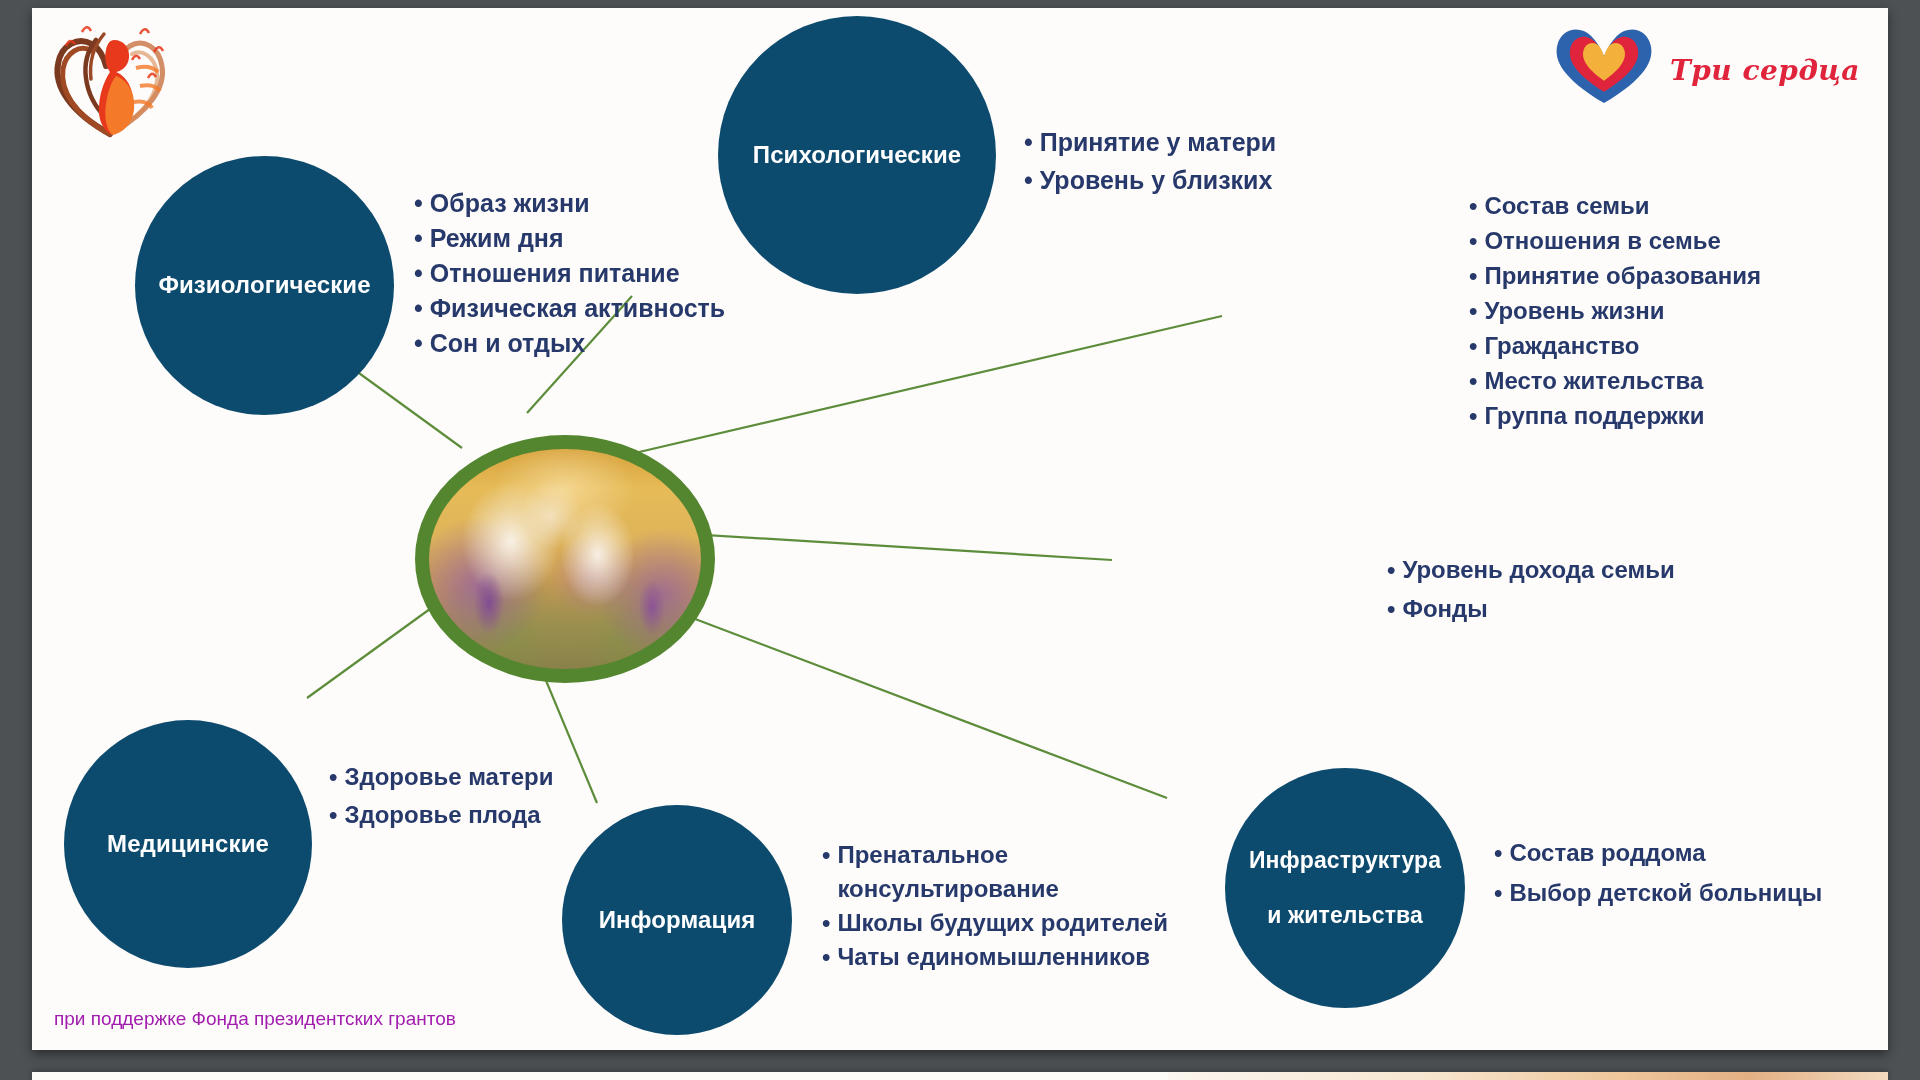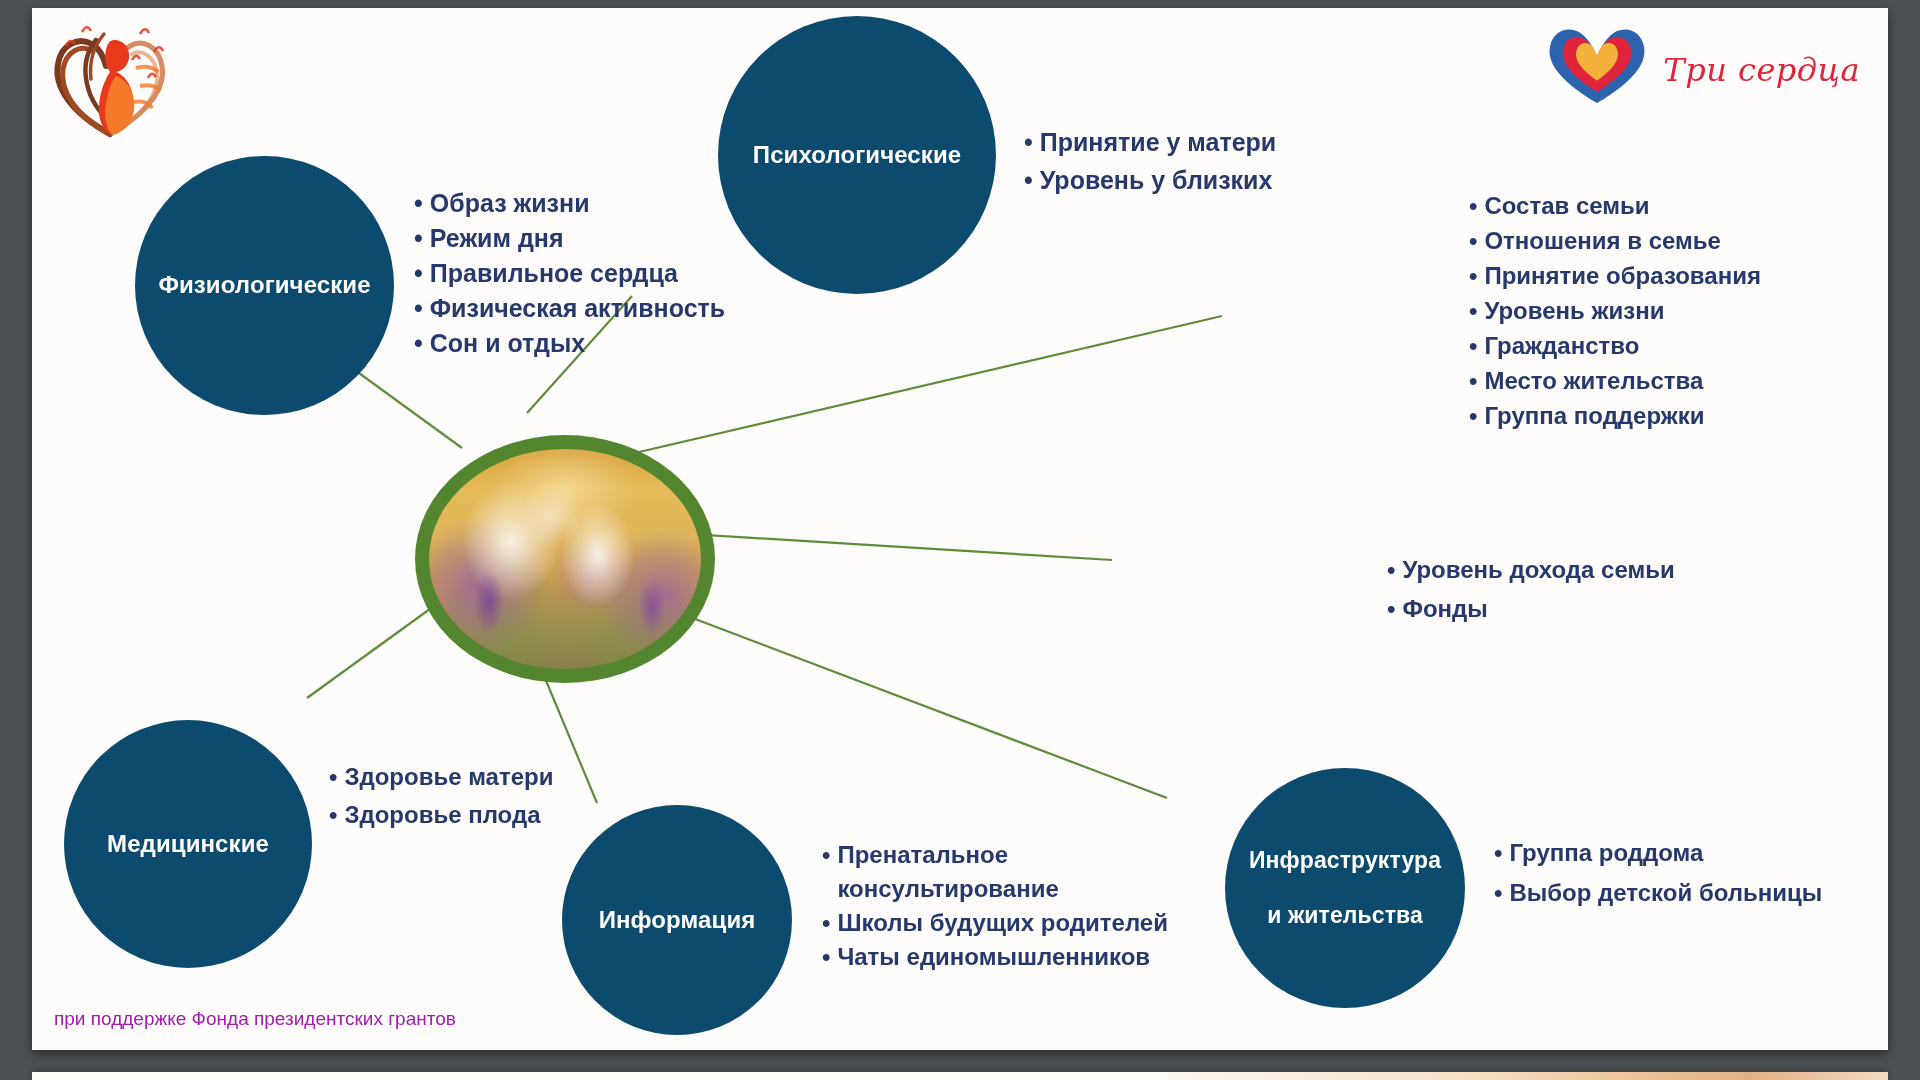--- a/index.html
+++ b/index.html
@@ -85,21 +85,21 @@
   .footer{
     position:absolute;left:22px;bottom:20px;
     color:#a21caf;font-size:19px;font-weight:normal;
   }
 
   
   .logo-left{position:absolute;left:12px;top:8px;width:132px;height:128px;}
   .logo-right{position:absolute;right:28px;top:8px;height:92px;display:flex;align-items:center;gap:10px;}
   .logo-right .word{
     color:#e0243c;font-family:"DejaVu Serif", serif;font-style:italic;
-    font-size:32px;font-weight:normal;letter-spacing:.5px;margin-top:16px;
+    font-size:28px;font-weight:bold;letter-spacing:.5px;margin-top:16px;
   }
 </style>
 </head>
 <body>
 
 <div id="stage">
 
   <div class="slide">
 
     <svg id="links" viewBox="0 0 1856 1042" preserveAspectRatio="none">
@@ -161,21 +161,21 @@
     <div class="center-node" style="left:383px;top:427px;width:300px;height:248px;">
       <div class="center-photo"></div>
     </div>
 
     <div class="node" style="left:103px;top:148px;width:259px;height:259px;font-size:24px;">
       <span>Физиологические</span>
     </div>
     <div class="blist" style="left:382px;top:178px;font-size:25px;line-height:35px;">
       <div class="bi"><span class="dot">•</span><span class="txt">Образ жизни</span></div>
       <div class="bi"><span class="dot">•</span><span class="txt">Режим дня</span></div>
-      <div class="bi"><span class="dot">•</span><span class="txt">Правильное сердца</span></div>
+      <div class="bi"><span class="dot">•</span><span class="txt">Отношения питание</span></div>
       <div class="bi"><span class="dot">•</span><span class="txt">Физическая активность</span></div>
       <div class="bi"><span class="dot">•</span><span class="txt">Сон и отдых</span></div>
     </div>
 
     <div class="node" style="left:686px;top:8px;width:278px;height:278px;font-size:24px;">
       <span>Психологические</span>
     </div>
     <div class="blist" style="left:992px;top:115px;font-size:25px;line-height:38px;">
       <div class="bi"><span class="dot">•</span><span class="txt">Принятие у матери</span></div>
       <div class="bi"><span class="dot">•</span><span class="txt">Уровень у близких</span></div>
@@ -193,21 +193,21 @@
 
     <div class="blist" style="left:1355px;top:542px;font-size:24px;line-height:39px;">
       <div class="bi"><span class="dot">•</span><span class="txt">Уровень дохода семьи</span></div>
       <div class="bi"><span class="dot">•</span><span class="txt">Фонды</span></div>
     </div>
 
     <div class="node" style="left:1193px;top:760px;width:240px;height:240px;font-size:23px;">
       <span><span>Инфраструктура</span><br><span>и жительства</span></span>
     </div>
     <div class="blist" style="left:1462px;top:825px;font-size:24px;line-height:40px;">
-      <div class="bi"><span class="dot">•</span><span class="txt">Группа роддома</span></div>
+      <div class="bi"><span class="dot">•</span><span class="txt">Состав роддома</span></div>
       <div class="bi"><span class="dot">•</span><span class="txt">Выбор детской больницы</span></div>
     </div>
 
     <div class="node" style="left:530px;top:797px;width:230px;height:230px;font-size:24px;">
       <span>Информация</span>
     </div>
     <div class="blist" style="left:790px;top:830px;font-size:24px;line-height:34px;width:370px;">
       <div class="bi wrap">
           <span class="dot">•</span>
           <span class="txt">Пренатальное консультирование</span>

